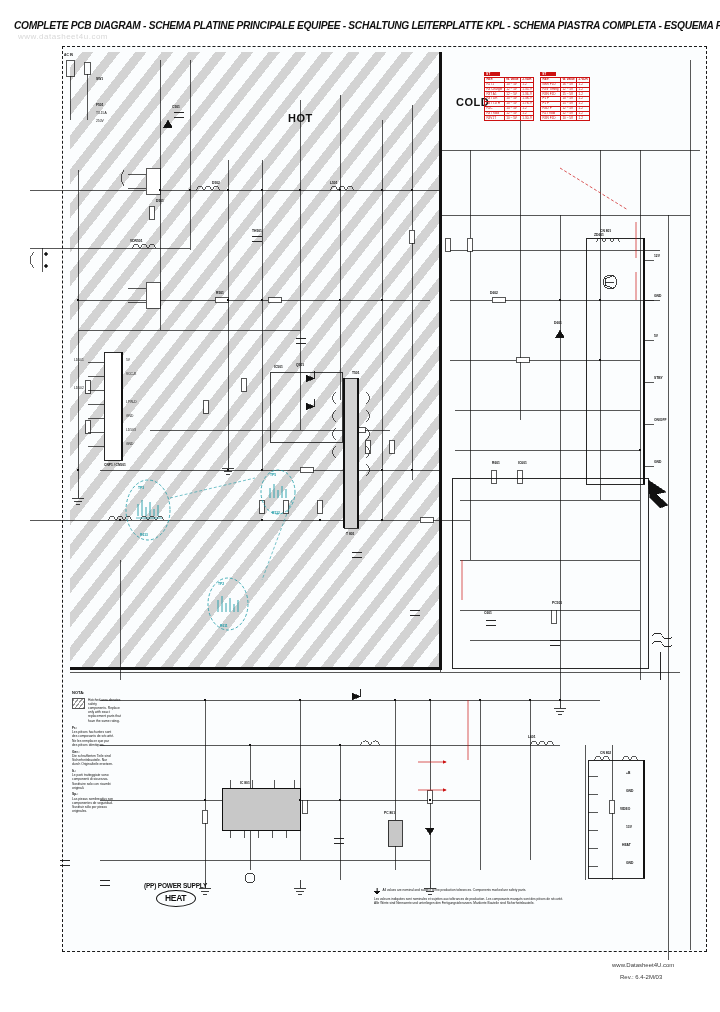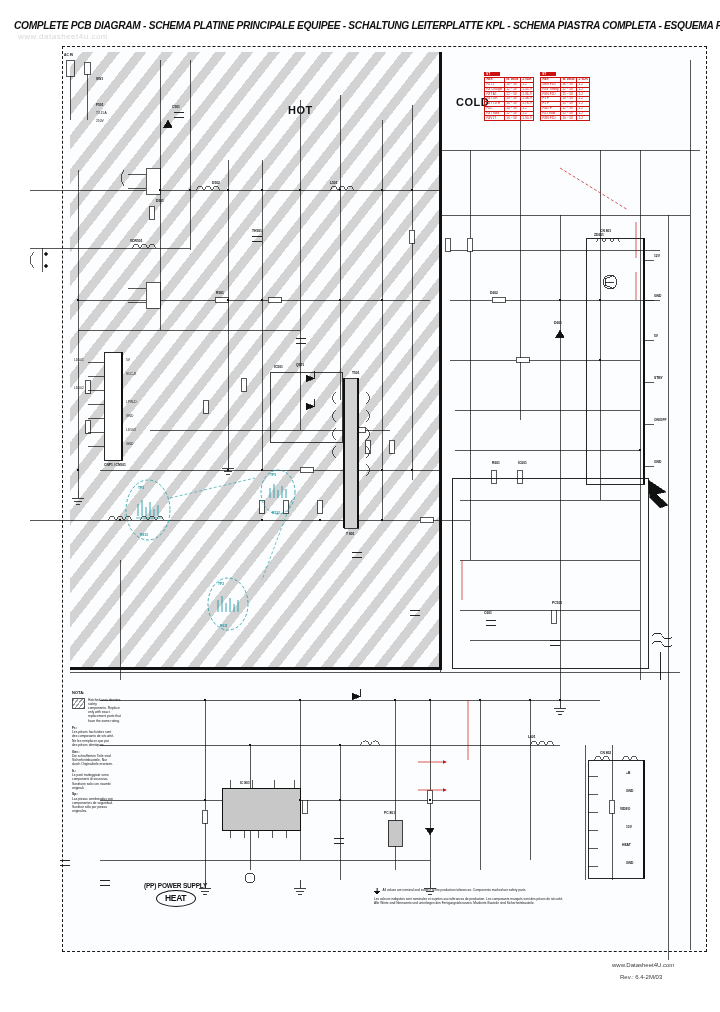--- a/index.html
+++ b/index.html
@@ -68,21 +68,21 @@
     border-bottom: 3px solid #111;
     box-sizing: border-box;
   }
   .hot-label, .cold-label {
     position: absolute;
     font-size: 11px;
     font-weight: bold;
     color: #111;
     letter-spacing: 0.5px;
   }
-  .hot-label { left: 288px; top: 104px; text-align: center; }
+  .hot-label { left: 288px; top: 112px; text-align: center; }
   .cold-label { left: 456px; top: 96px; }
 
   
   .schem {
     position: absolute;
     left: 0; top: 0;
     width: 720px; height: 1012px;
     pointer-events: none;
   }
 

